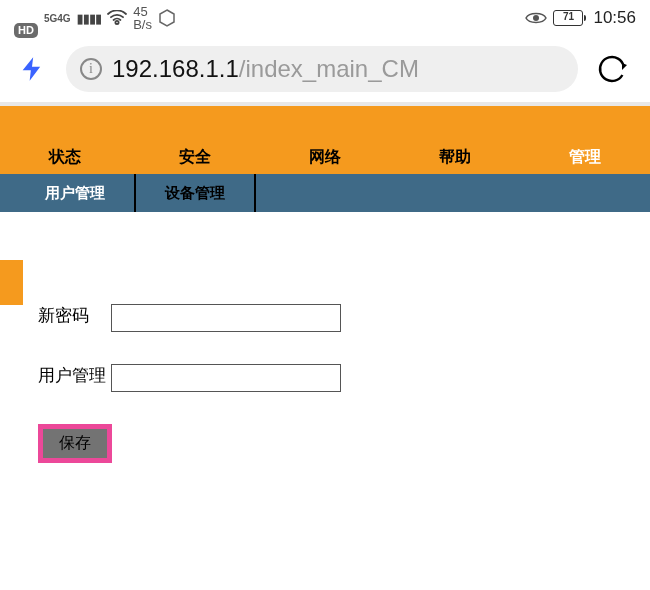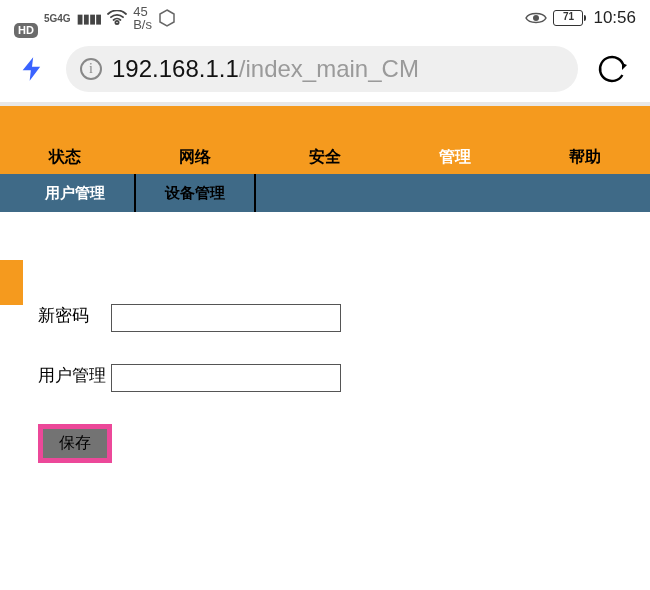--- a/index.html
+++ b/index.html
@@ -112,24 +112,24 @@
     <svg width="32" height="32" viewBox="0 0 32 32">
         <circle cx="16" cy="16" r="12" fill="none" stroke="#000" stroke-width="2.4" stroke-dasharray="66 10" transform="rotate(30 16 16)"></circle>
         <polygon points="26,10 31,12 26,17" fill="#000"></polygon>
       </svg>
   </div>
 </div>
 
 <div class="top-accent"></div>
 <div class="nav-tabs">
   <div class="nav-item">状态</div>
+  <div class="nav-item">安全</div>
   <div class="nav-item">网络</div>
-  <div class="nav-item">安全</div>
+  <div class="nav-item">帮助</div>
   <div class="nav-item active">管理</div>
-  <div class="nav-item">帮助</div>
 </div>
 <div class="sub-tabs">
   <div class="sub-item active">用户管理</div>
   <div class="sub-item">设备管理</div>
 </div>
 
 <div class="orange-chunk"></div>
 
 <div class="form-area">
   <div class="field-row">

